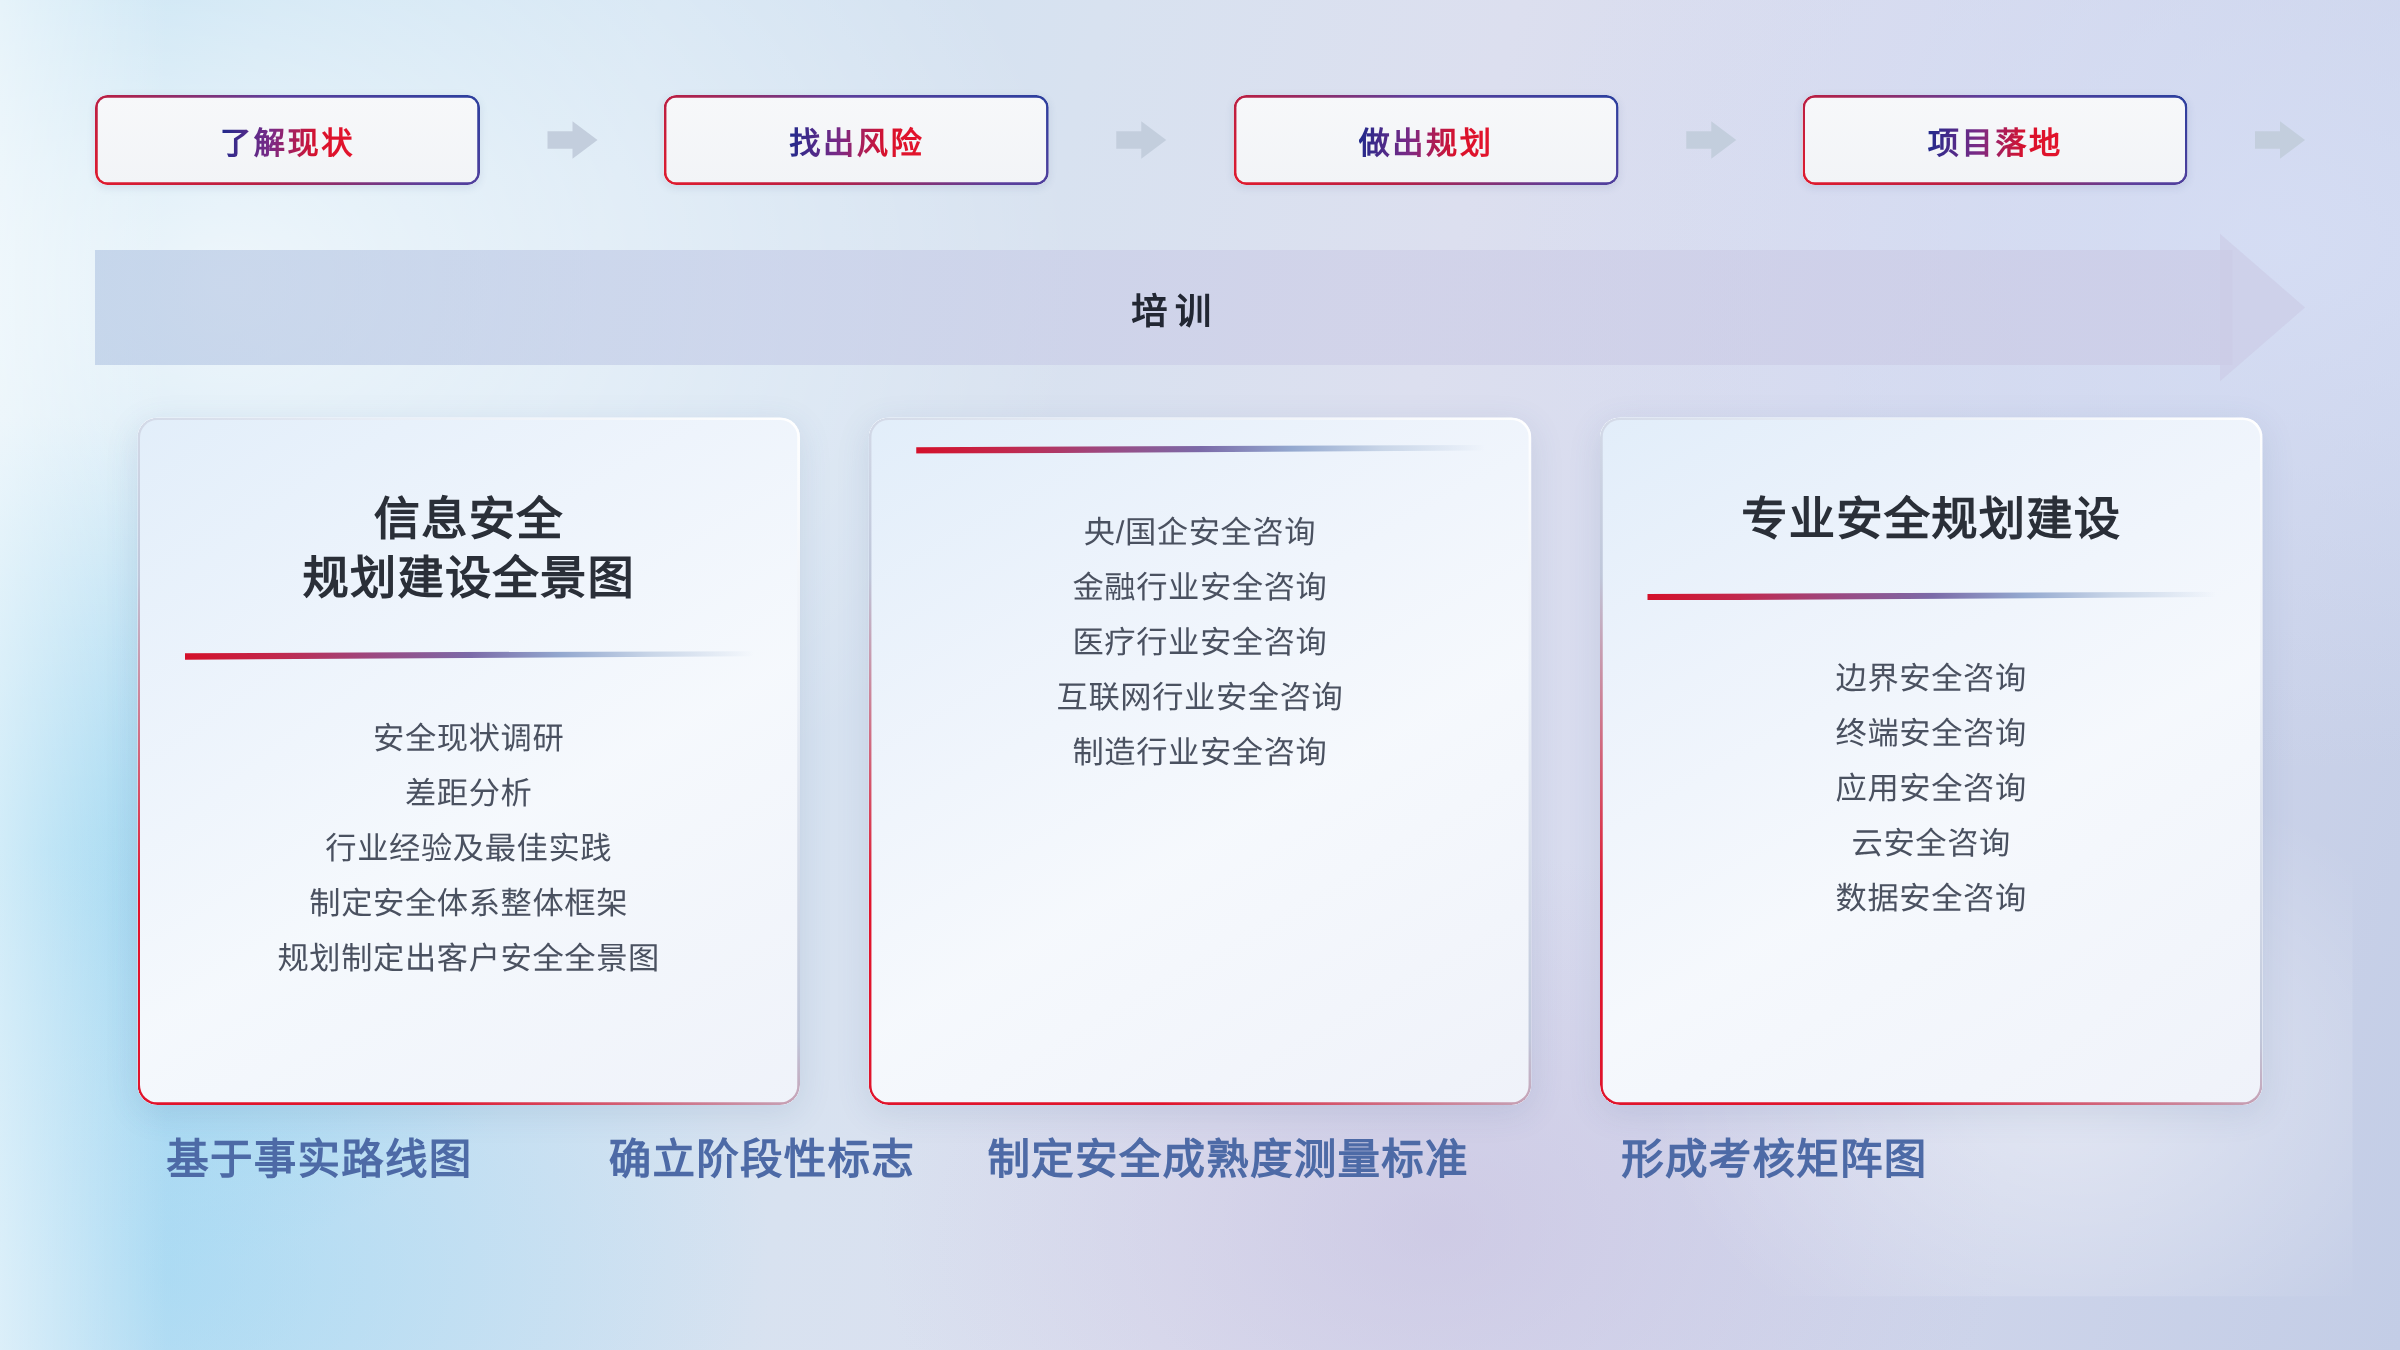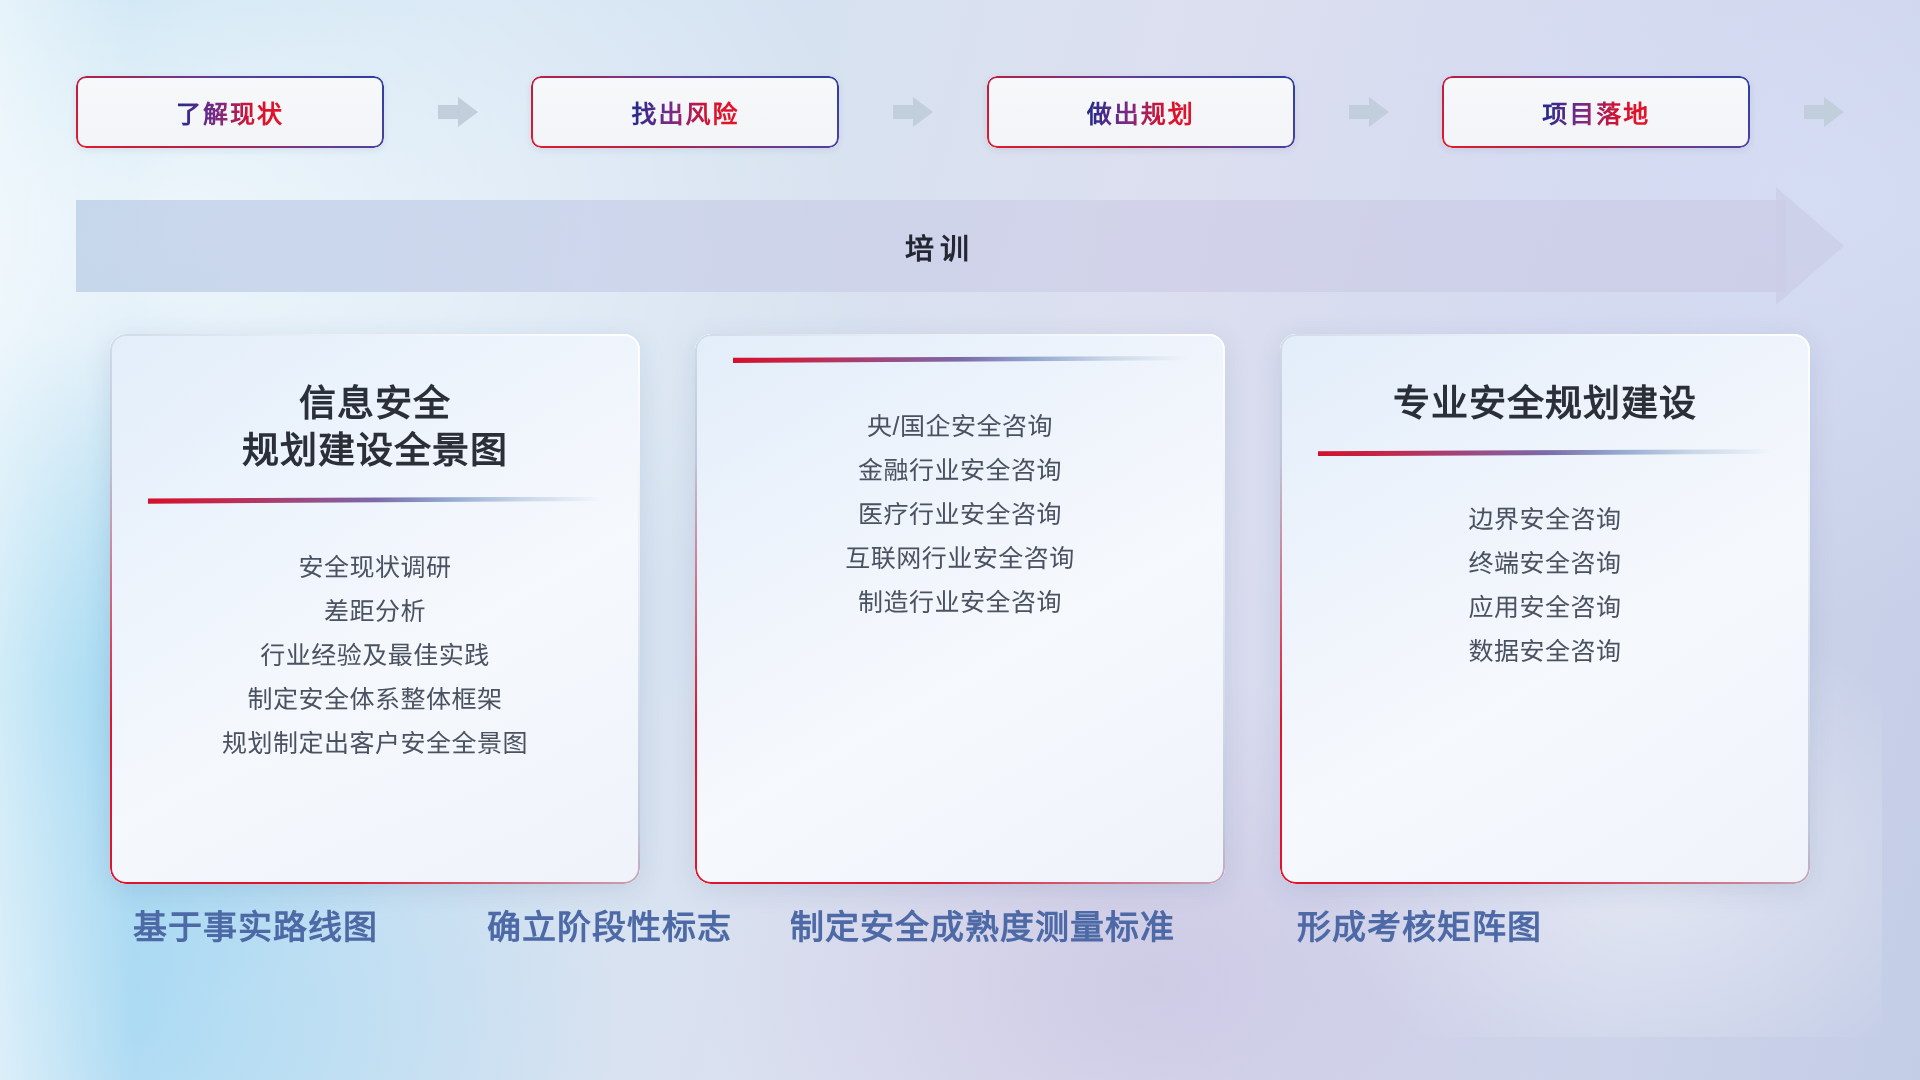--- a/index.html
+++ b/index.html
@@ -134,21 +134,21 @@
   }
   .card::before{
     content:"";position:absolute;inset:0;border-radius:16px;padding:2px;
     background:linear-gradient(35deg,#e0142c 0%,#e0142c 18%,#bfc7da 46%,#e9eef6 75%,#ffffff 100%);
     -webkit-mask:linear-gradient(#000 0 0) content-box,linear-gradient(#000 0 0);
     -webkit-mask-composite:xor;mask-composite:exclude;
     pointer-events:none;
   }
   .card-inner{position:relative;z-index:1;height:100%;display:flex;flex-direction:column;}
   .card-title{
-    margin:0;padding:46px 24px 0;
+    margin:12px;padding:46px 24px 0;
     font-size:37px;line-height:1.28;font-weight:bold;color:#2a2f38;
     text-align:center;letter-spacing:1px;white-space:pre-line;
   }
   .card-divider{
     width:455px;height:9px;margin:22px auto 0;
     position:relative;
   }
   .card-divider i{
     position:absolute;left:0;top:0;width:100%;height:7px;
     background:linear-gradient(90deg,#d4102a 0%,#c2284d 16%,#9a4a83 34%,#7b6aa8 50%,#93a8cf 66%,#c9d6e8 82%,rgba(230,238,248,0) 100%);
@@ -270,20 +270,21 @@
     <div class="card">
       <div class="card-inner">
         <h2 class="card-title">专业安全规划建设</h2>
         <div class="card-divider">
             <i></i>
           </div>
         <ul class="card-list">
           <li>边界安全咨询</li>
           <li>终端安全咨询</li>
           <li>应用安全咨询</li>
+          <li>云安全咨询</li>
           <li>数据安全咨询</li>
         </ul>
       </div>
     </div>
   </div>
 
   <div id="captions">
     <div class="caption cap0">基于事实路线图</div>
     <div class="caption cap1">确立阶段性标志</div>
     <div class="caption cap2">制定安全成熟度测量标准</div>

